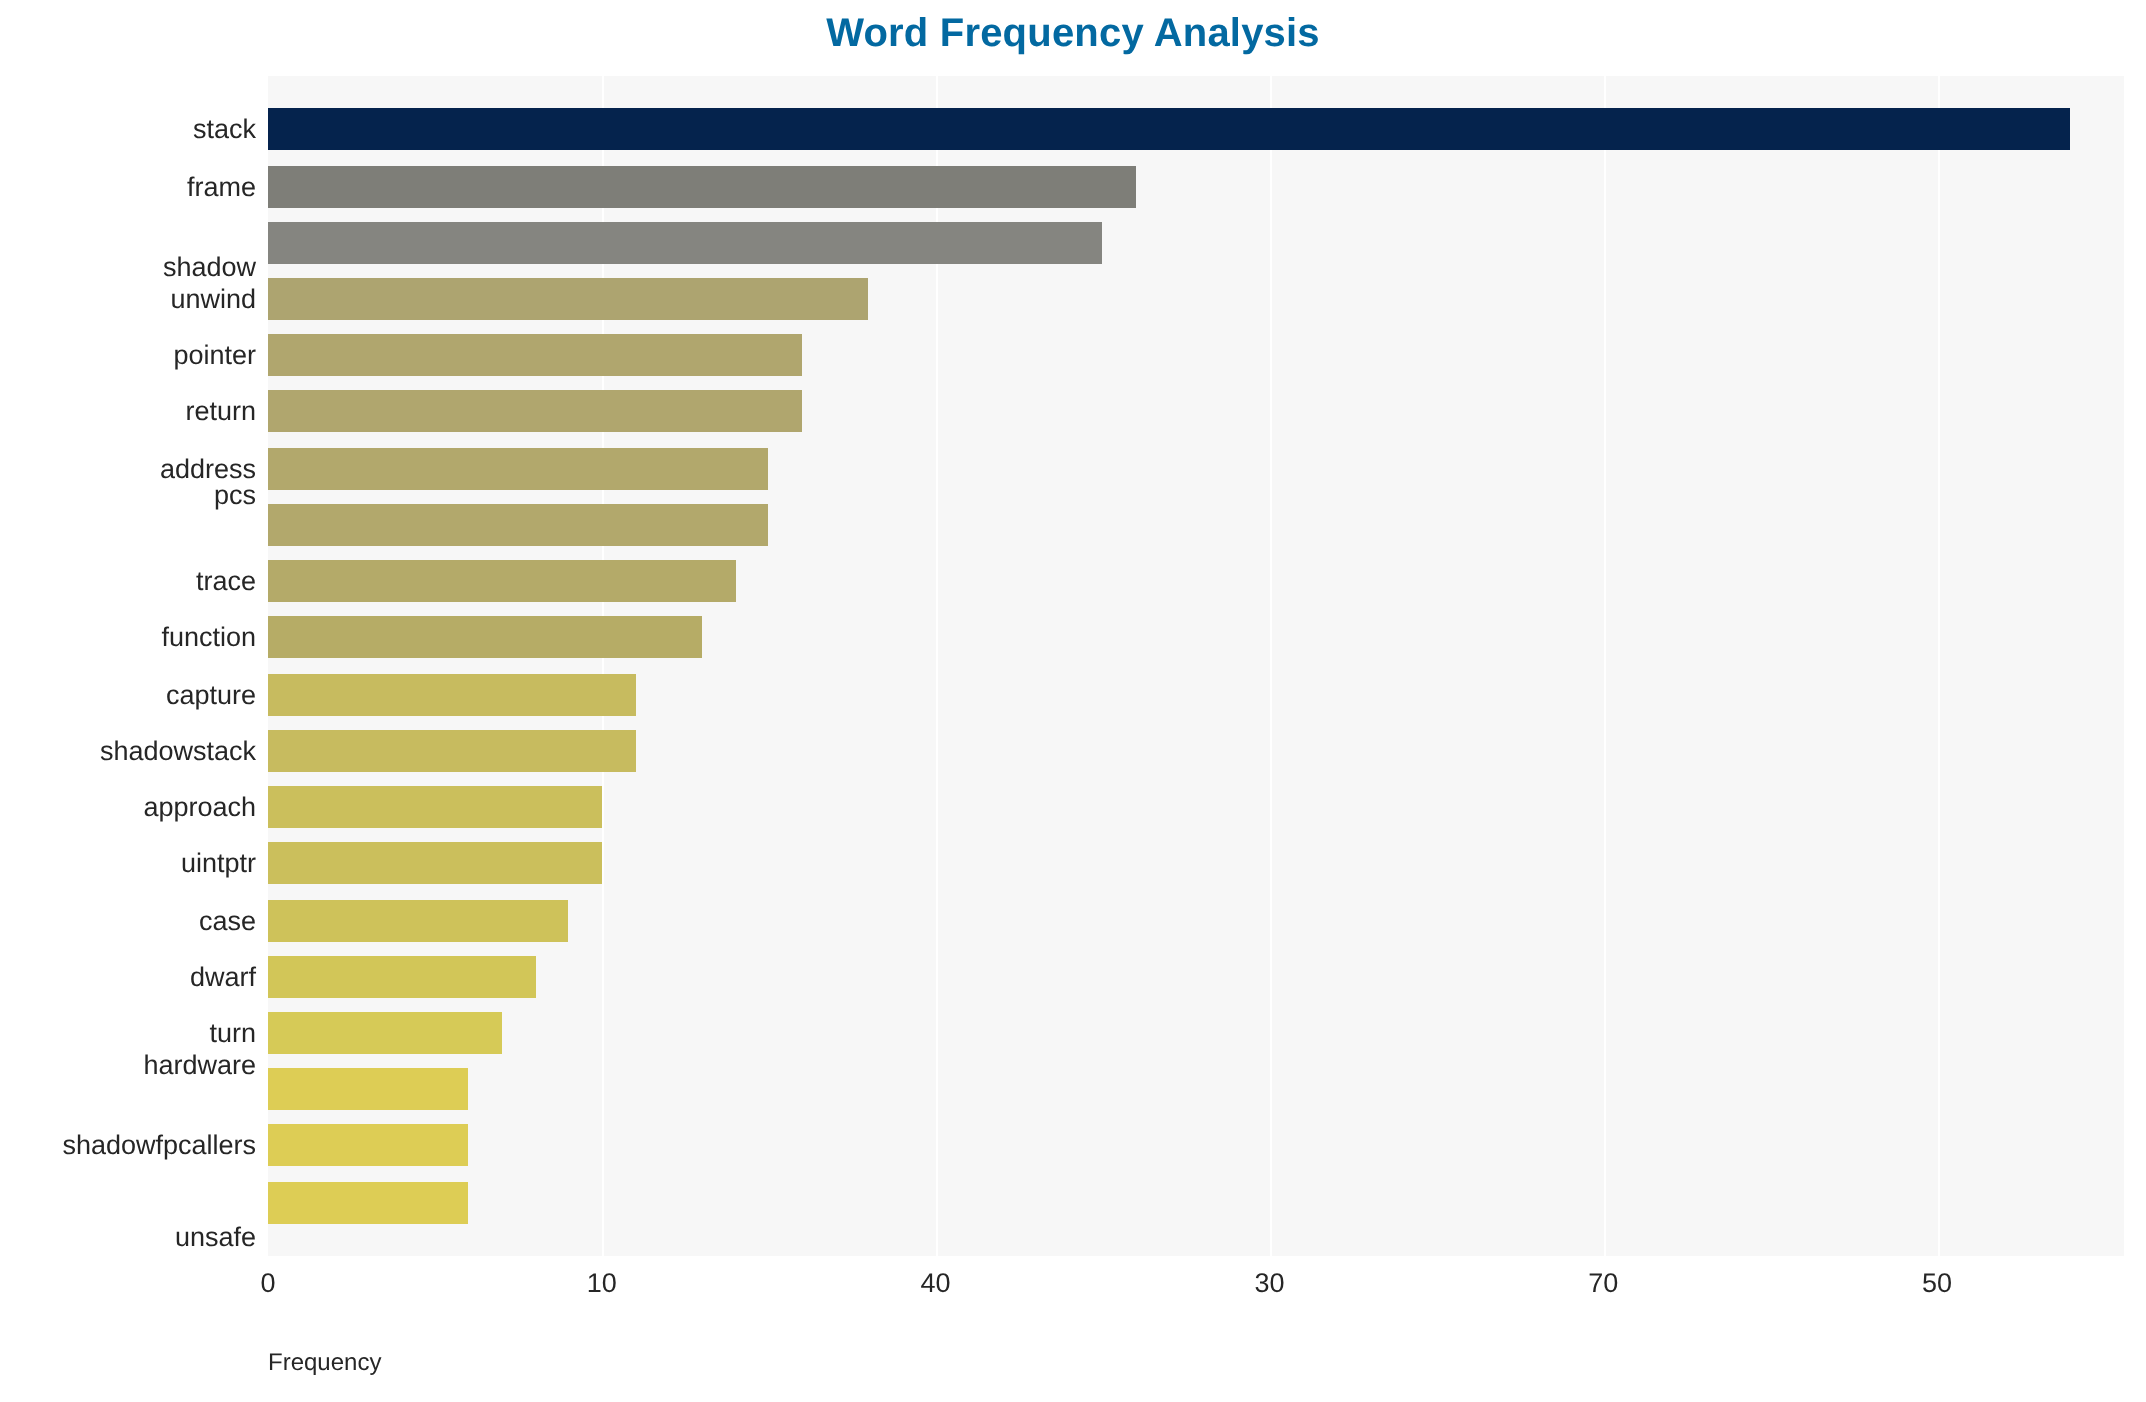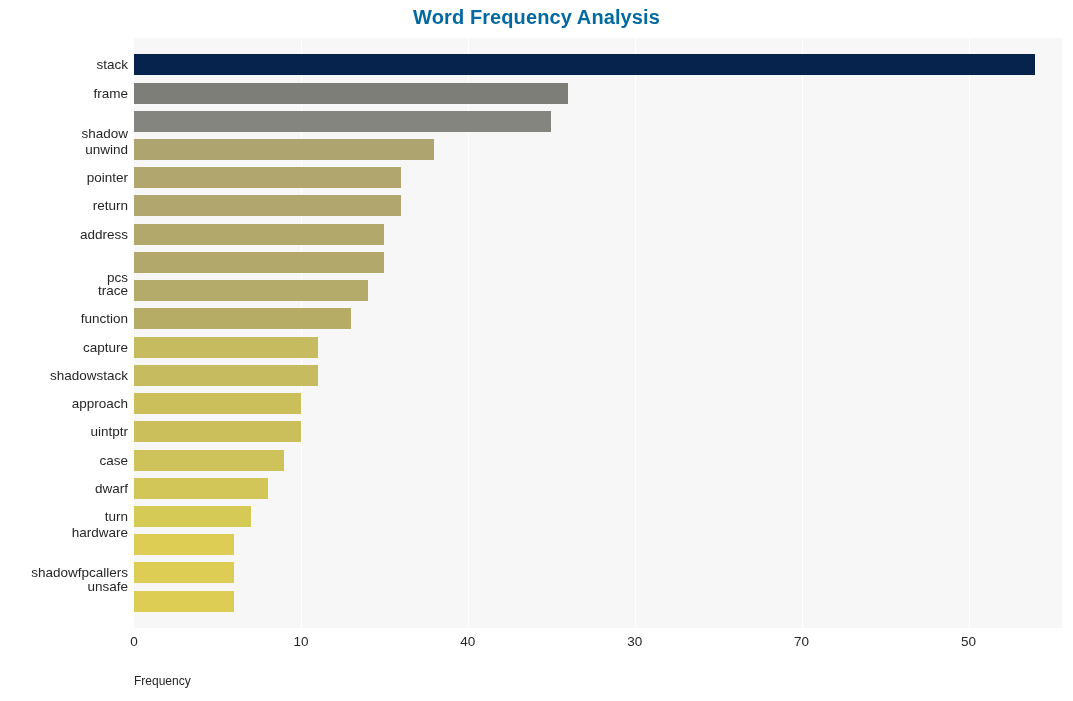--- a/index.html
+++ b/index.html
@@ -176,33 +176,33 @@
     </div>
 
   <div id="y-axis">
       <div class="y-tick-label" style="top: 16.3182px;">stack</div>
       <div class="y-tick-label" style="top: 44.5478px;">frame</div>
       <div class="y-tick-label" style="top: 85px;">shadow</div>
       <div class="y-tick-label" style="top: 101.007px;">unwind</div>
       <div class="y-tick-label" style="top: 129.237px;">pointer</div>
       <div class="y-tick-label" style="top: 157.467px;">return</div>
       <div class="y-tick-label" style="top: 185.696px;">address</div>
-      <div class="y-tick-label" style="top: 229px;">pcs</div>
+      <div class="y-tick-label" style="top: 199px;">pcs</div>
       <div class="y-tick-label" style="top: 242.156px;">trace</div>
       <div class="y-tick-label" style="top: 270.385px;">function</div>
       <div class="y-tick-label" style="top: 298.615px; text-align: right;">capture</div>
       <div class="y-tick-label" style="top: 326.844px;">shadowstack</div>
       <div class="y-tick-label" style="top: 355.074px;">approach</div>
       <div class="y-tick-label" style="top: 383.304px;">uintptr</div>
       <div class="y-tick-label" style="top: 411.533px;">case</div>
       <div class="y-tick-label" style="top: 439.763px;">dwarf</div>
       <div class="y-tick-label" style="top: 467.993px;">turn</div>
       <div class="y-tick-label" style="top: 472px; margin-top: 12px;">hardware</div>
       <div class="y-tick-label" style="top: 524.452px;">shadowfpcallers</div>
-      <div class="y-tick-label" style="top: 538px;">unsafe</div>
+      <div class="y-tick-label" style="top: 570px;">unsafe</div>
     </div>
 
   <div id="x-axis">
       <div class="x-tick-label" style="left: 0px;">0</div>
       <div class="x-tick-label" style="left: 166.906px;">10</div>
       <div class="x-tick-label" style="left: 333.813px;">40</div>
       <div class="x-tick-label" style="left: 500.719px;">30</div>
       <div class="x-tick-label" style="left: 667.626px;">70</div>
       <div class="x-tick-label" style="left: 834.532px;">50</div>
     </div>

